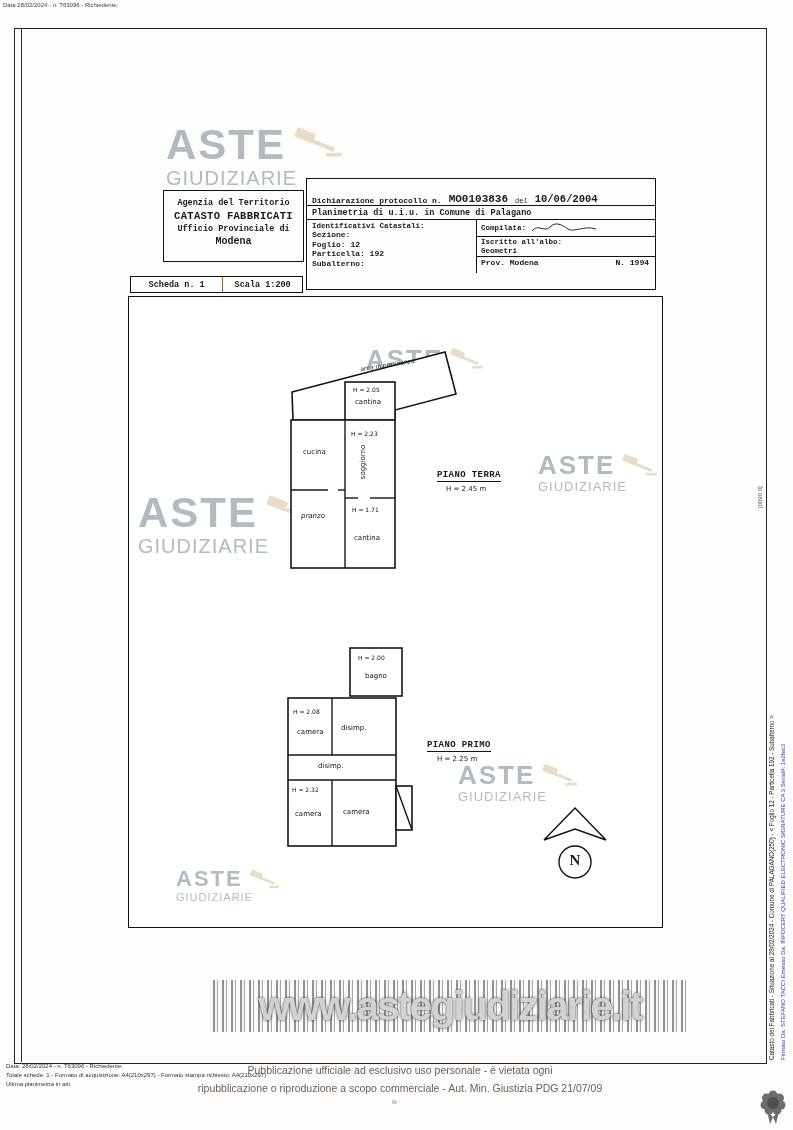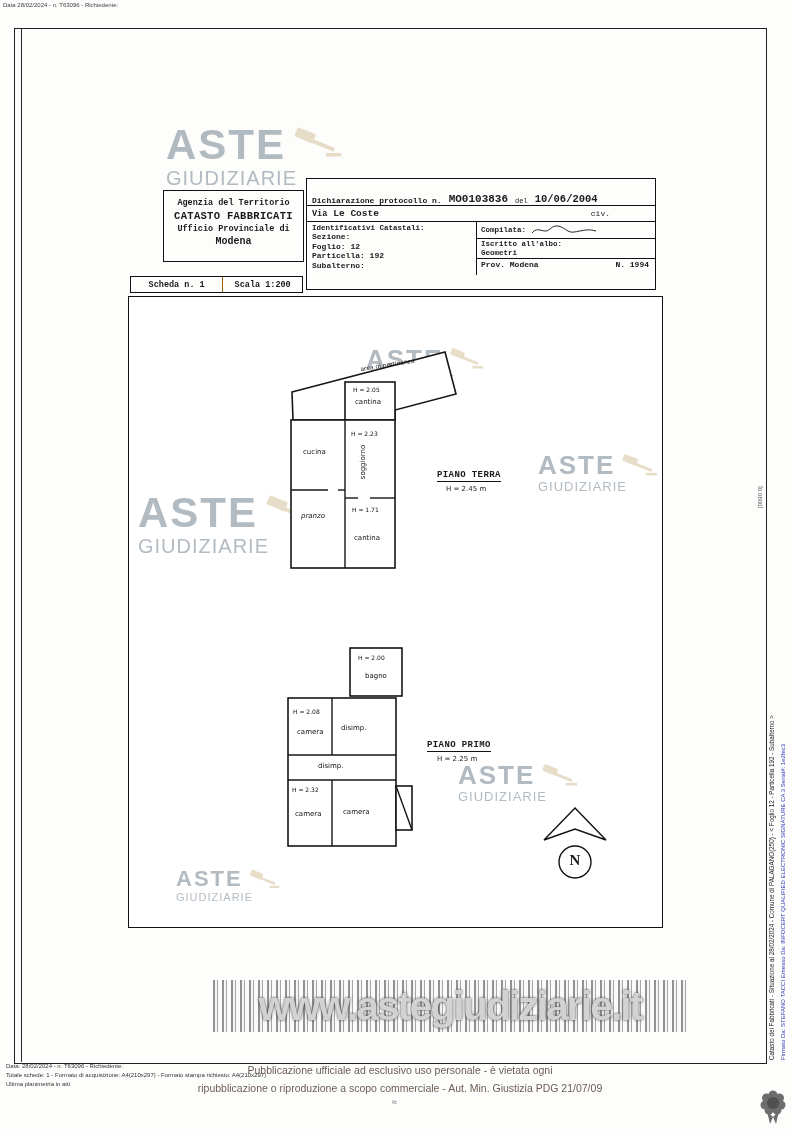--- a/index.html
+++ b/index.html
@@ -108,24 +108,22 @@
   <div class="a4">Modena</div>
 </div>
 
 <div class="abs decl-table">
   <div class="decl-r1">
     <span class="lbl">Dichiarazione protocollo n.</span>
     <span class="proto">MO0103836</span>
     <span class="del">del</span>
     <span class="date">10/06/2004</span>
   </div>
-  <div class="decl-r3">
-    <span class="via-l">Via</span>
-    <span class="via-v">Le Coste</span>
-    <span class="civ">civ.</span>
+  <div class="decl-r2">
+    <span>Planimetria di u.i.u. in Comune di Palagano</span>
   </div>
   <div class="decl-r4">
     <div class="decl-ids">
       <div class="idt">Identificativi Catastali:</div>
       <div class="idl">Sezione:</div>
       <div class="idl">Foglio: 12</div>
       <div class="idl">Particella: 192</div>
       <div class="idl">Subalterno:</div>
     </div>
     <div class="decl-right">

